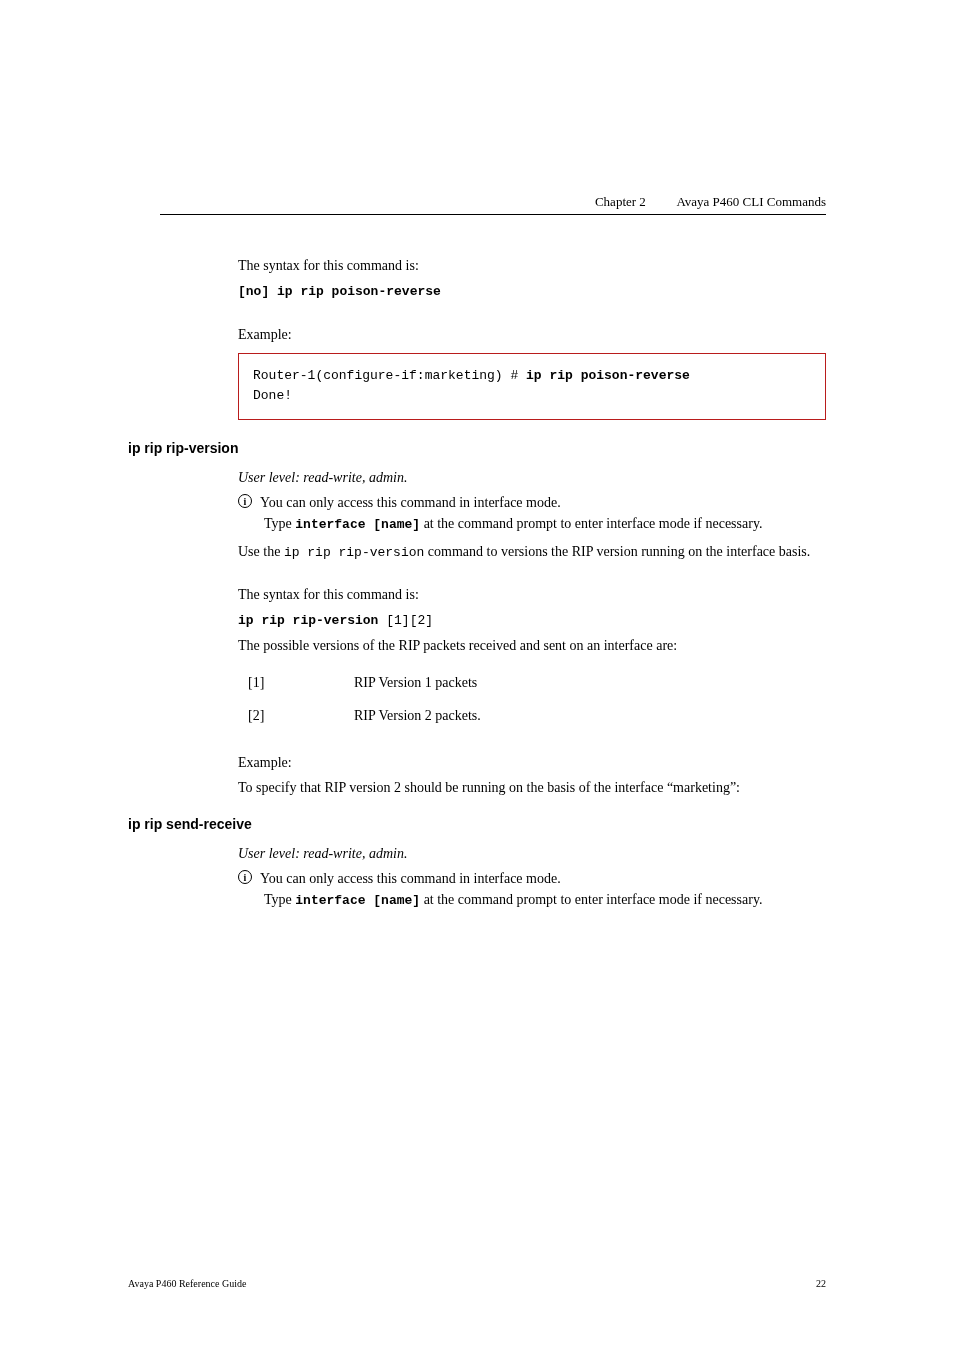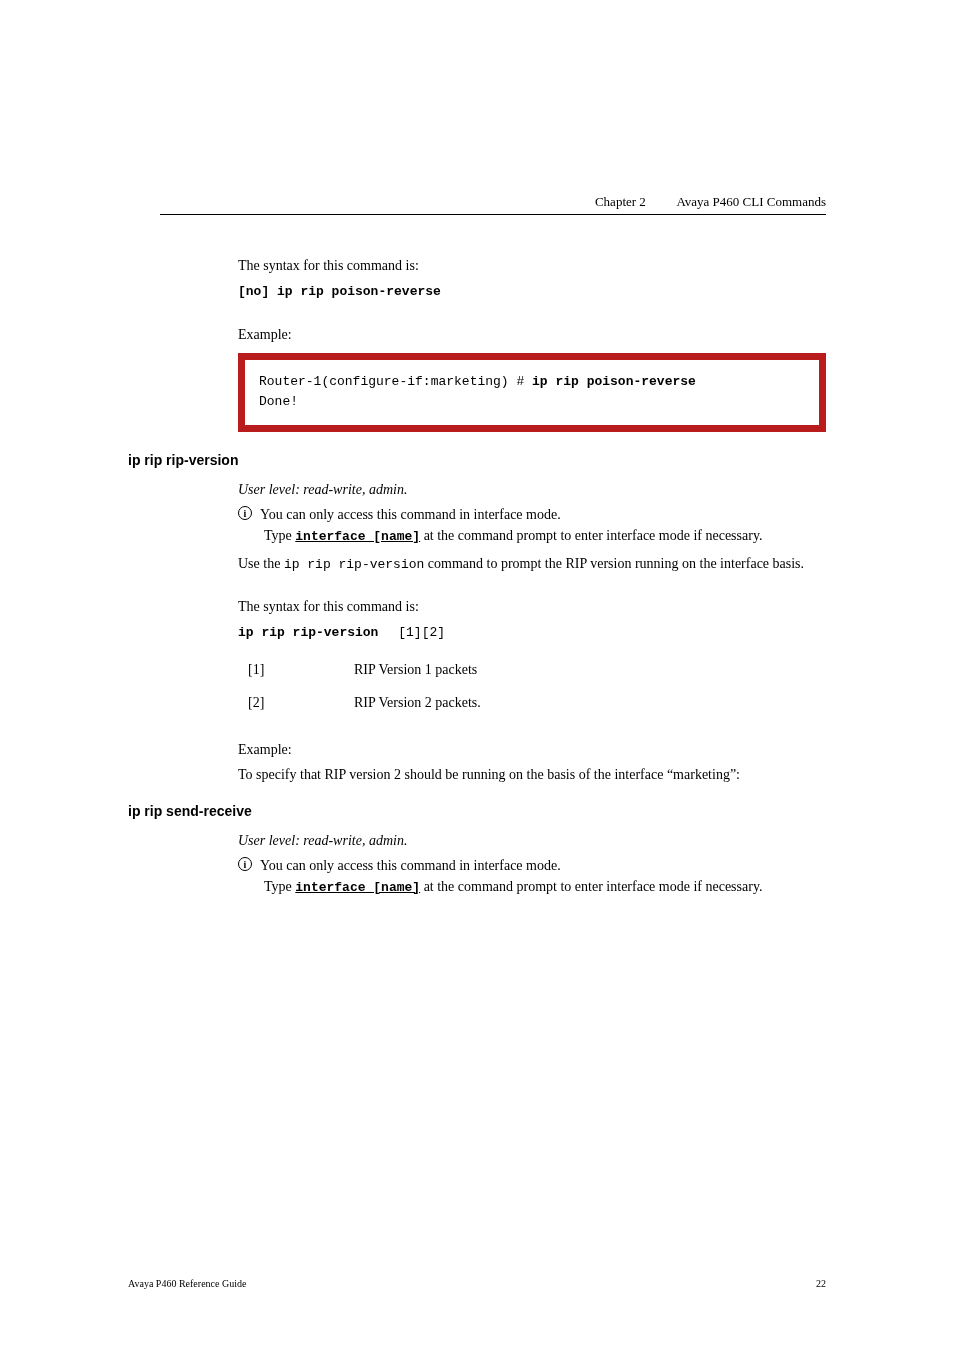--- a/index.html
+++ b/index.html
@@ -41,30 +41,29 @@
     .content {
       margin-top: 60px;
       margin-left: 110px;
     }
     p {
       margin-bottom: 4px;
     }
     .mono {
       font-family: "Courier New", Courier, monospace;
       font-size: 13px;
-      margin-left: 12px;
     }
     .bold-mono {
       font-family: "Courier New", Courier, monospace;
       font-size: 13px;
       font-weight: bold;
       text-align: center;
     }
     .code-box {
-      border: 7px solid #b91c1c;
+      border: 1px solid #b91c1c;
       padding: 12px 14px;
       margin: 8px 0 18px 0;
       font-family: "Courier New", Courier, monospace;
       font-size: 13px;
       line-height: 1.6;
       white-space: pre-wrap;
     }
     .code-box .bold {
       font-weight: bold;
     }
@@ -110,21 +109,20 @@
       margin-top: 2px;
     }
     .cmd-inline {
       font-family: "Courier New", Courier, monospace;
       font-size: 13px;
     }
     .cmd-bold {
       font-family: "Courier New", Courier, monospace;
       font-size: 13px;
       font-weight: bold;
-      text-decoration: underline;
     }
     .spacer-sm { height: 10px; }
     .spacer-md { height: 18px; }
     table.ver-table {
       margin: 10px 0 10px 6px;
       border-collapse: collapse;
     }
     table.ver-table td {
       padding: 6px 0;
       vertical-align: top;
@@ -176,28 +174,29 @@
       <div class="note-first">
         <span class="info-icon">i</span>
         <span>You can only access this command in interface mode.</span>
       </div>
       <span class="note-text">
         <span>Type </span><span class="cmd-bold">interface [name]</span><span> at the command prompt to enter interface mode if necessary.</span>
       </span>
     </div>
 
     <p>
-      <span>Use the </span><span class="cmd-inline">ip rip rip-version</span><span> command to prompt the RIP version running on the interface basis.</span>
+      <span>Use the </span><span class="cmd-inline">ip rip rip-version</span><span> command to versions the RIP version running on the interface basis.</span>
     </p>
 
     <div class="spacer-md"></div>
     <p>The syntax for this command is:</p>
     <p>
       <span class="bold-mono">ip rip rip-version</span><span class="mono"> [1][2]</span>
     </p>
+    <p>The possible versions of the RIP packets received and sent on an interface are:</p>
 
     <table class="ver-table">
       <tbody>
           <tr>
         <td class="col1">[1]</td>
         <td>RIP Version 1 packets</td>
       </tr>
       <tr>
         <td class="col1">[2]</td>
         <td>RIP Version 2 packets.</td>

